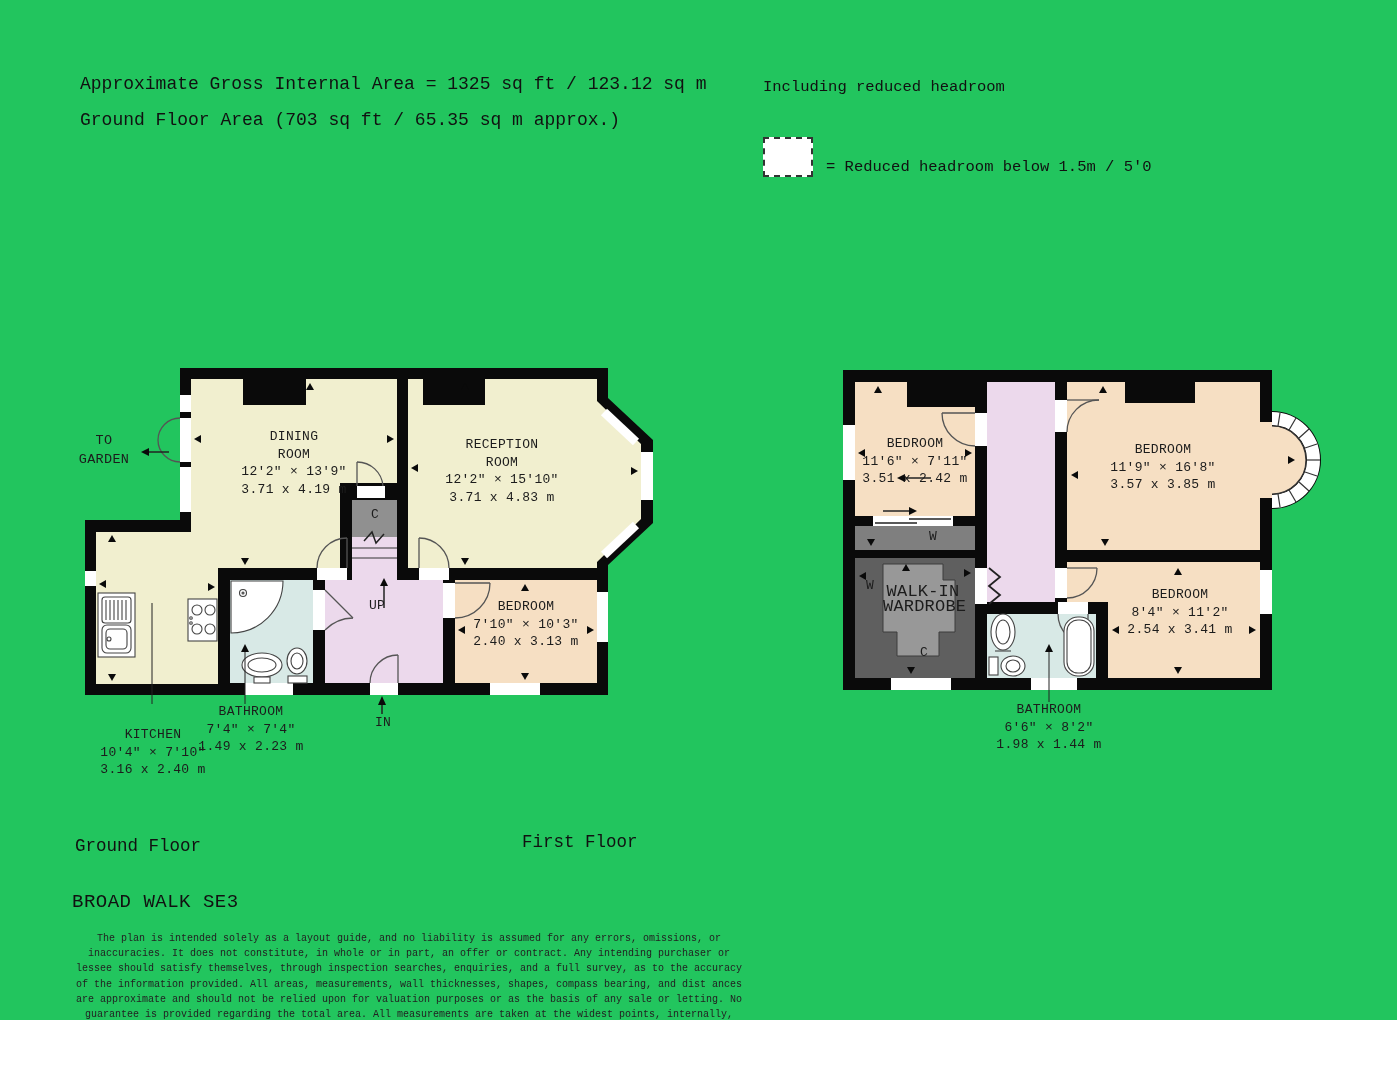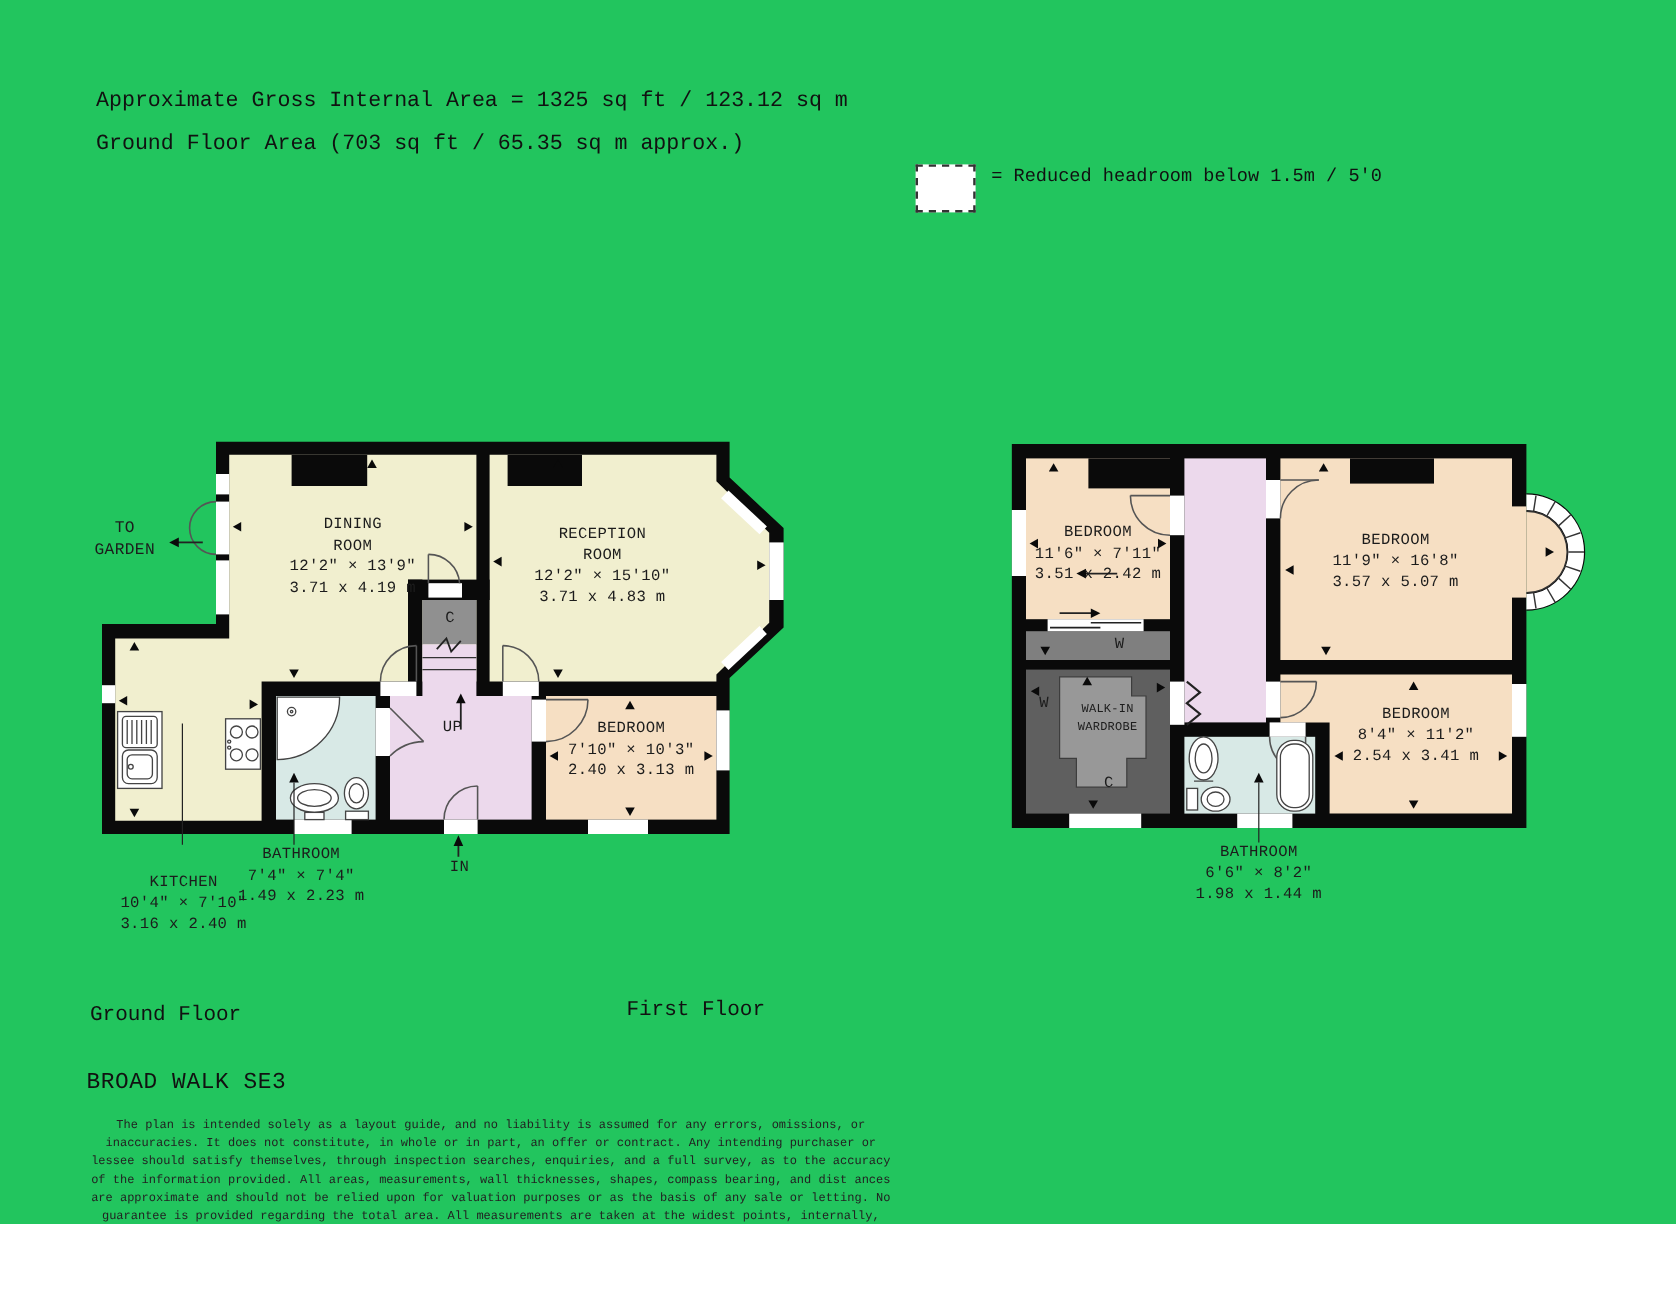--- a/index.html
+++ b/index.html
@@ -5,39 +5,40 @@
   html,body{margin:0;padding:0;background:#fff;}
   #sheet{position:relative;width:1397px;height:1020px;background:#22c55e;overflow:hidden;
          font-family:Liberation Mono, monospace;color:#1c1c1c;}
   .abs{position:absolute;}
   .hdr{font-size:18px;color:#111;}
   .hdr-r{font-size:15.5px;line-height:22px;color:#111;}
   .legend-box{width:46px;height:36px;border:2px dashed #333;background:#fff;}
   .legend-txt{font-size:15.5px;color:#111;}
   .lbl{position:absolute;text-align:center;color:#1c1c1c;}
   .room{font-size:13px;line-height:17.5px;letter-spacing:.3px;}
-  .small{font-size:10px;line-height:15px;letter-spacing:.2px;text-align:center;}
+  .small{font-size:17px;line-height:15px;letter-spacing:.2px;text-align:center;}
   .floorlbl{font-size:17.5px;color:#111;}
   .addr{font-size:19px;letter-spacing:.5px;color:#111;}
   .disc{font-size:10px;line-height:15.2px;text-align:center;color:#222;}
   svg{position:absolute;left:0;top:0;}
   .planbox{position:absolute;}
 </style>
 </head>
 <body>
 
 <div id="sheet">
 
   <div class="abs hdr" style="left:80px;top:74px;">Approximate Gross Internal Area = 1325 sq ft / 123.12 sq m</div>
   <div class="abs hdr" style="left:80px;top:110px;">Ground Floor Area (703 sq ft / 65.35 sq m approx.)</div>
 
   <div class="abs hdr-r" style="left:763px;top:76px;">
+    <div>Including reduced headroom</div>
   </div>
   <div class="abs legend-box" style="left:763px;top:137px;"></div>
-  <div class="abs legend-txt" style="left:826px;top:138px;">= Reduced headroom below 1.5m / 5'0</div>
+  <div class="abs legend-txt" style="left:826px;top:158px;">= Reduced headroom below 1.5m / 5'0</div>
 
   <div class="planbox" style="left:85px;top:368px;width:580px;height:400px;">
     <svg width="580" height="400" viewBox="0 0 580 400">
 
       <path d="M95,0 L523,0 L523,30 L568,72 L568,155 L523,197 L523,327 L0,327 L0,152 L95,152 Z" fill="var(--wall)"></path>
 
       <path d="M106,11 L312,11 L312,200 L133,200 L133,316 L11,316 L11,164 L106,164 Z" fill="var(--yellow)"></path>
       <path d="M323,11 L512,11 L512,33 L556,76 L556,151 L512,194 L512,200 L323,200 Z" fill="var(--yellow)"></path>
       <rect x="240" y="212" width="118" height="103" fill="var(--lilac)"></rect>
       <rect x="145" y="212" width="83" height="103" fill="var(--blue)"></rect>
@@ -304,21 +305,21 @@
   <div class="abs floorlbl" style="left:75px;top:836px;">Ground Floor</div>
 
   <div class="lbl room" style="left:849px;top:435px;width:132px;">
     <div>BEDROOM</div>
     <div>11'6" × 7'11"</div>
     <div>3.51 x 2.42 m</div>
   </div>
   <div class="lbl room" style="left:1093px;top:441px;width:140px;">
     <div>BEDROOM</div>
     <div>11'9" × 16'8"</div>
-    <div>3.57 x 5.07 m</div>
+    <div>3.57 x 3.85 m</div>
   </div>
   <div class="lbl room" style="left:1114px;top:586px;width:132px;">
     <div>BEDROOM</div>
     <div>8'4" × 11'2"</div>
     <div>2.54 x 3.41 m</div>
   </div>
   <div class="lbl room" style="left:921px;top:528px;width:24px;">W</div>
   <div class="lbl room" style="left:858px;top:577px;width:24px;">W</div>
   <div class="lbl small" style="left:883px;top:584px;width:80px;">
     <div>WALK-IN</div>

